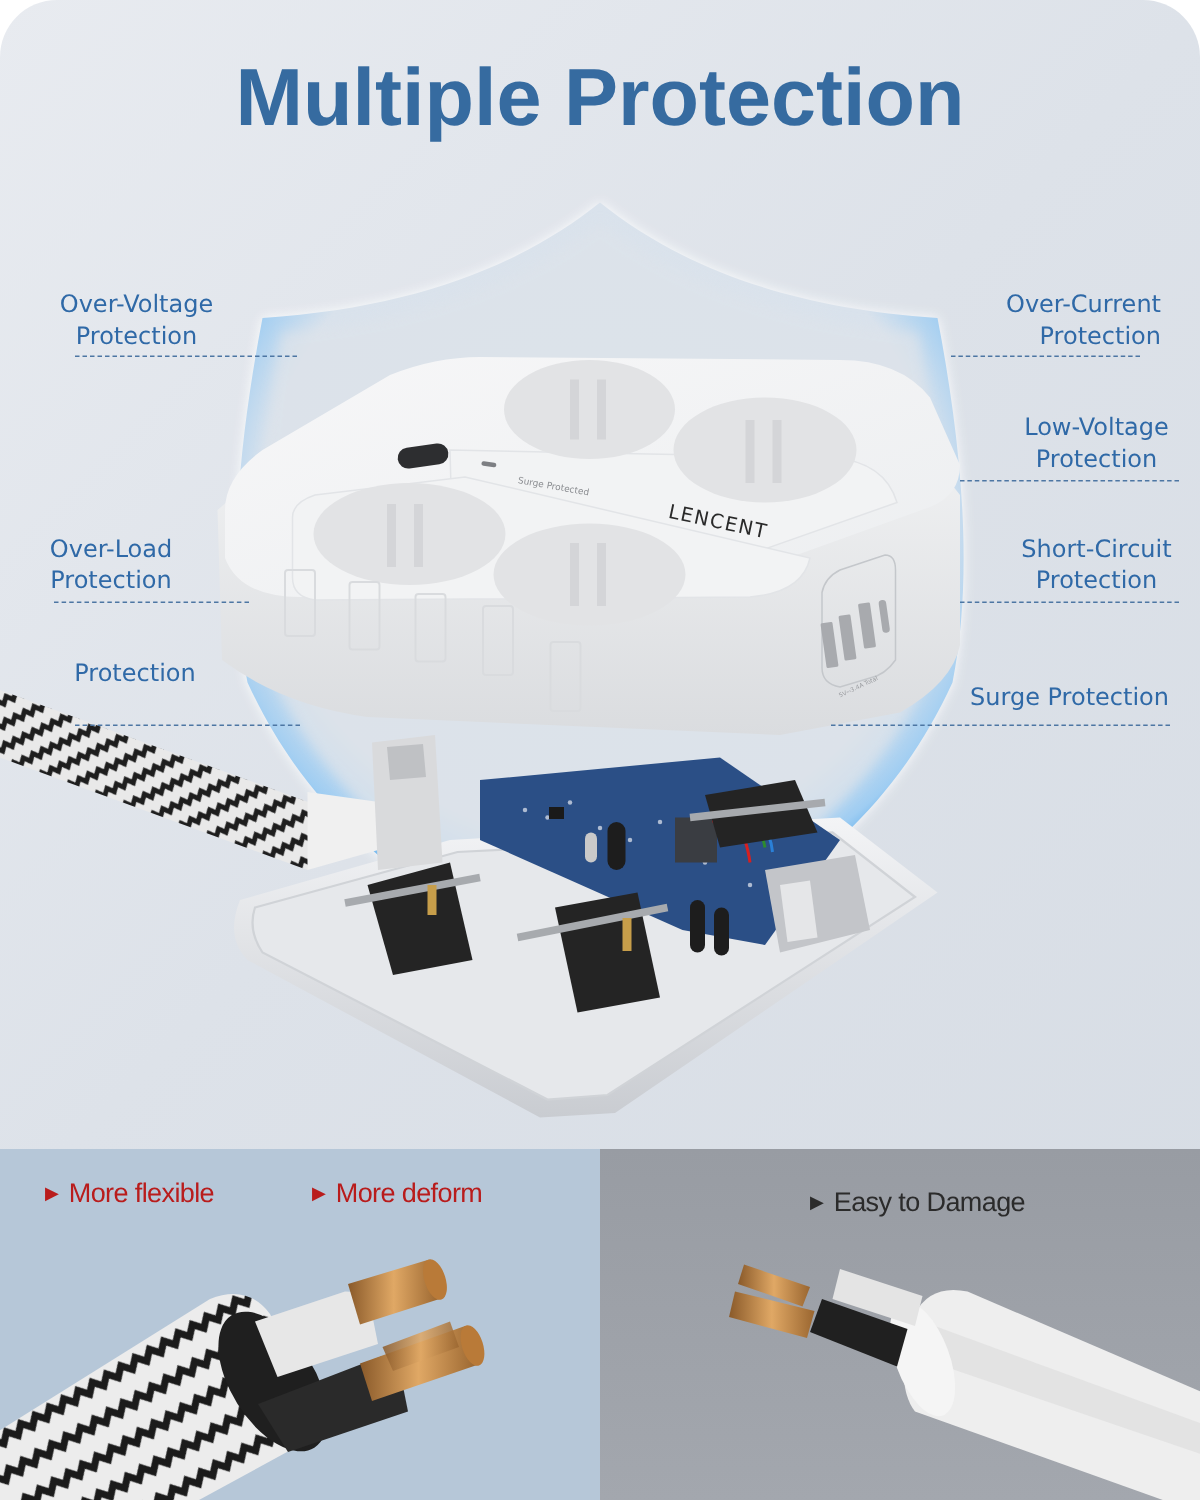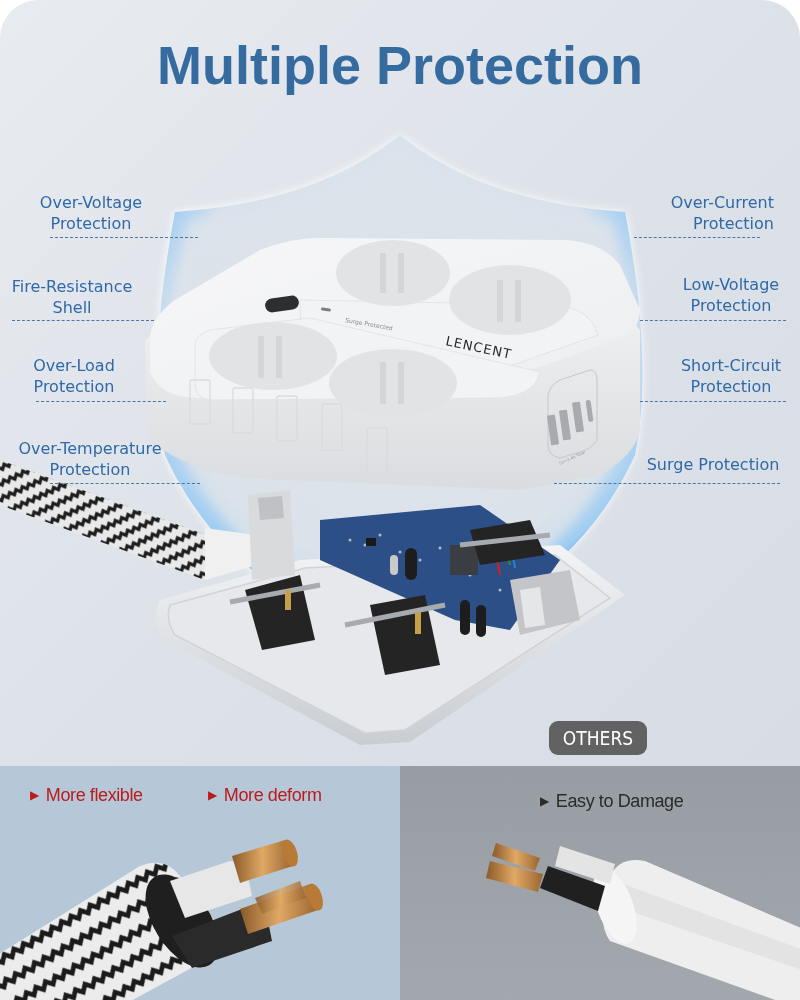--- a/index.html
+++ b/index.html
@@ -203,32 +203,26 @@
       <rect x="587" y="400" width="5" height="22" rx="2.5" transform="rotate(-8 589 411)"></rect>
     </g>
     <text x="560" y="465" font-size="4" fill="#9a9ca0" transform="rotate(-25 560 465)" font-family="DejaVu Sans, sans-serif">5V⎓3.4A Total</text>
   </svg>
 
   <div class="feature" style="left:28px; top:192px; width:126px;">
     <div>Over-Voltage</div>
     <div>Protection</div>
     <div class="rule" style="left:22px; top:45px; width:148px;"></div>
   </div>
-  <div class="feature" style="left:8px; top:276px; width:128px;">
-    <div>Fire-Resistance</div>
-    <div>Shell</div>
-    <div class="rule" style="left:4px; top:44px; width:142px;"></div>
-  </div>
   <div class="feature" style="left:20px; top:355px; width:108px;">
     <div>Over-Load</div>
     <div>Protection</div>
     <div class="rule" style="left:16px; top:46px; width:130px;"></div>
   </div>
   <div class="feature" style="left:12px; top:438px; width:156px;">
-    <div>Over-Temperature</div>
     <div>Protection</div>
     <div class="rule" style="left:38px; top:45px; width:150px;"></div>
   </div>
 
   <div class="feature" style="left:650px; top:192px; width:124px;text-align:right;">
     <div>Over-Current</div>
     <div>Protection</div>
     <div class="rule" style="left:-16px; top:45px; width:126px;"></div>
   </div>
   <div class="feature" style="left:674px; top:274px; width:114px;">
@@ -239,21 +233,20 @@
   <div class="feature" style="left:674px; top:355px; width:114px;">
     <div>Short-Circuit</div>
     <div>Protection</div>
     <div class="rule" style="left:-34px; top:46px; width:146px;"></div>
   </div>
   <div class="feature" style="left:640px; top:454px; width:146px;">
     <div>Surge Protection</div>
     <div class="rule" style="left:-86px; top:29px; width:226px;"></div>
   </div>
 
-  <div class="tag tag-others">OTHERS</div>
 
   <div class="panel-ours">
     <div class="bullet ours-bullet" style="left:30px; top:18px;">
       <span class="tri">▶</span><span>More flexible</span>
     </div>
     <div class="bullet ours-bullet" style="left:208px; top:18px;">
       <span class="tri">▶</span><span>More deform</span>
     </div>
 
     <svg style="position:absolute; left:0; top:60px;" width="400" height="174" viewBox="0 0 400 174">

